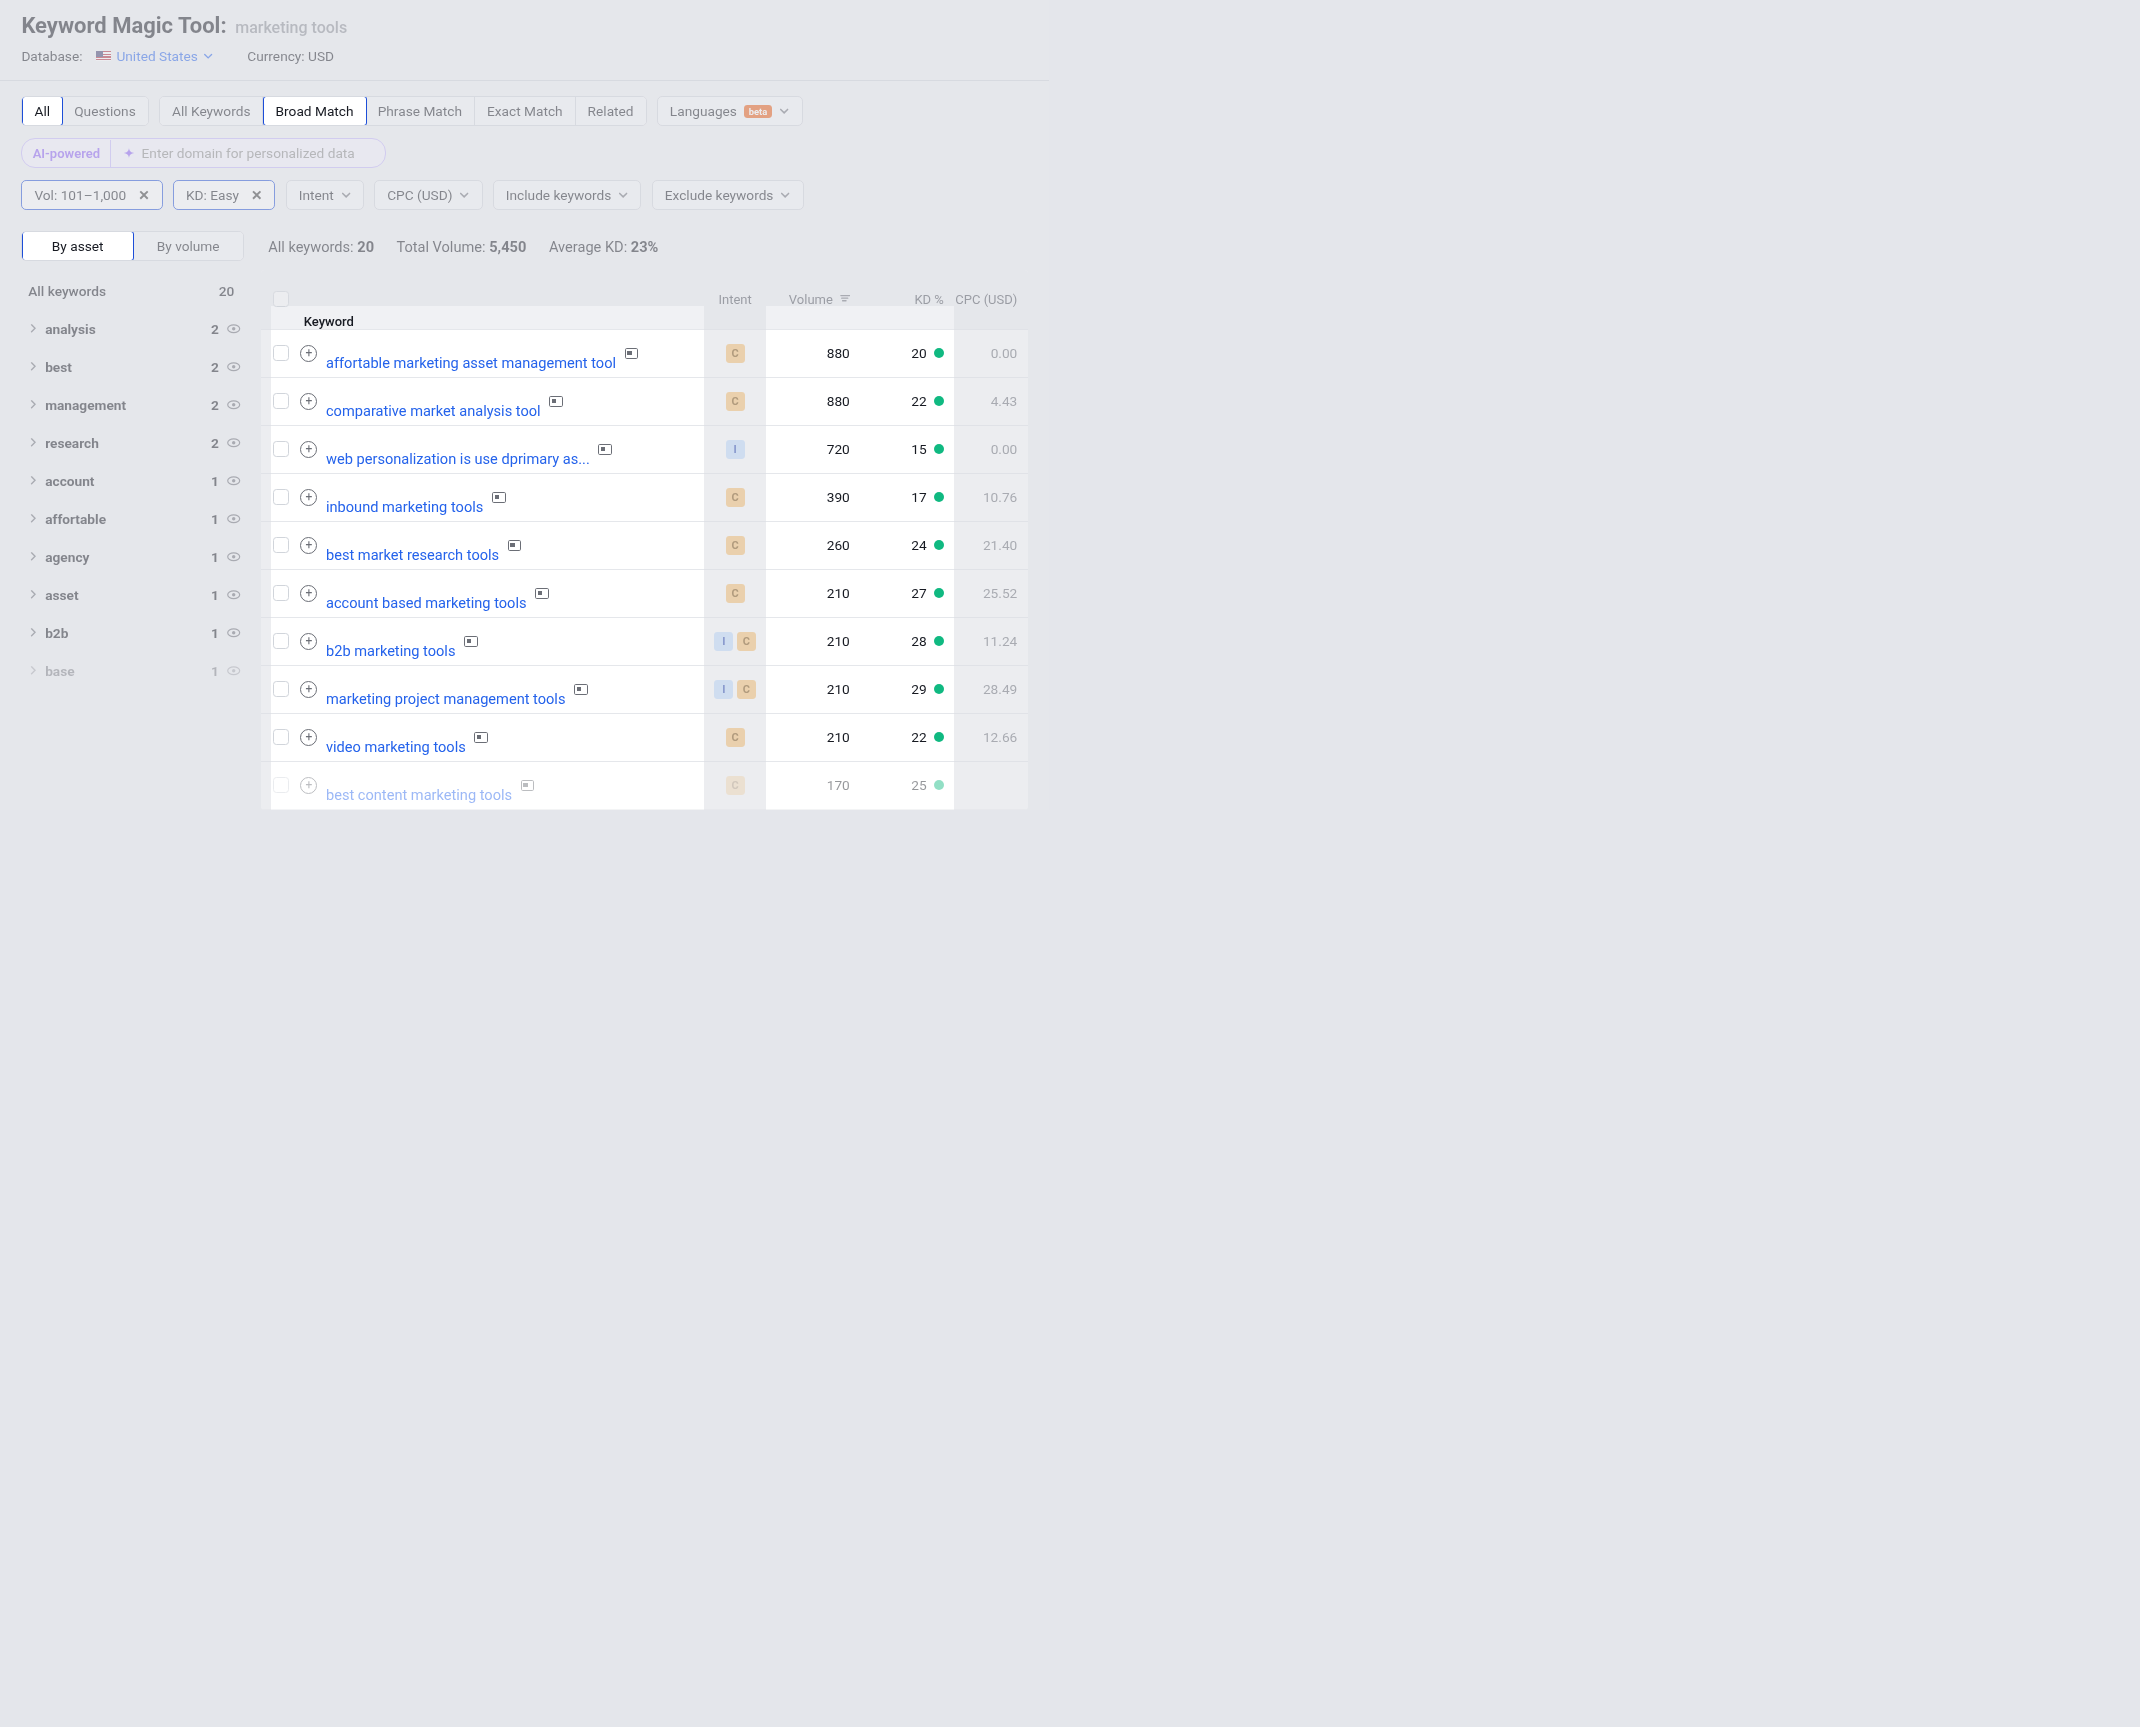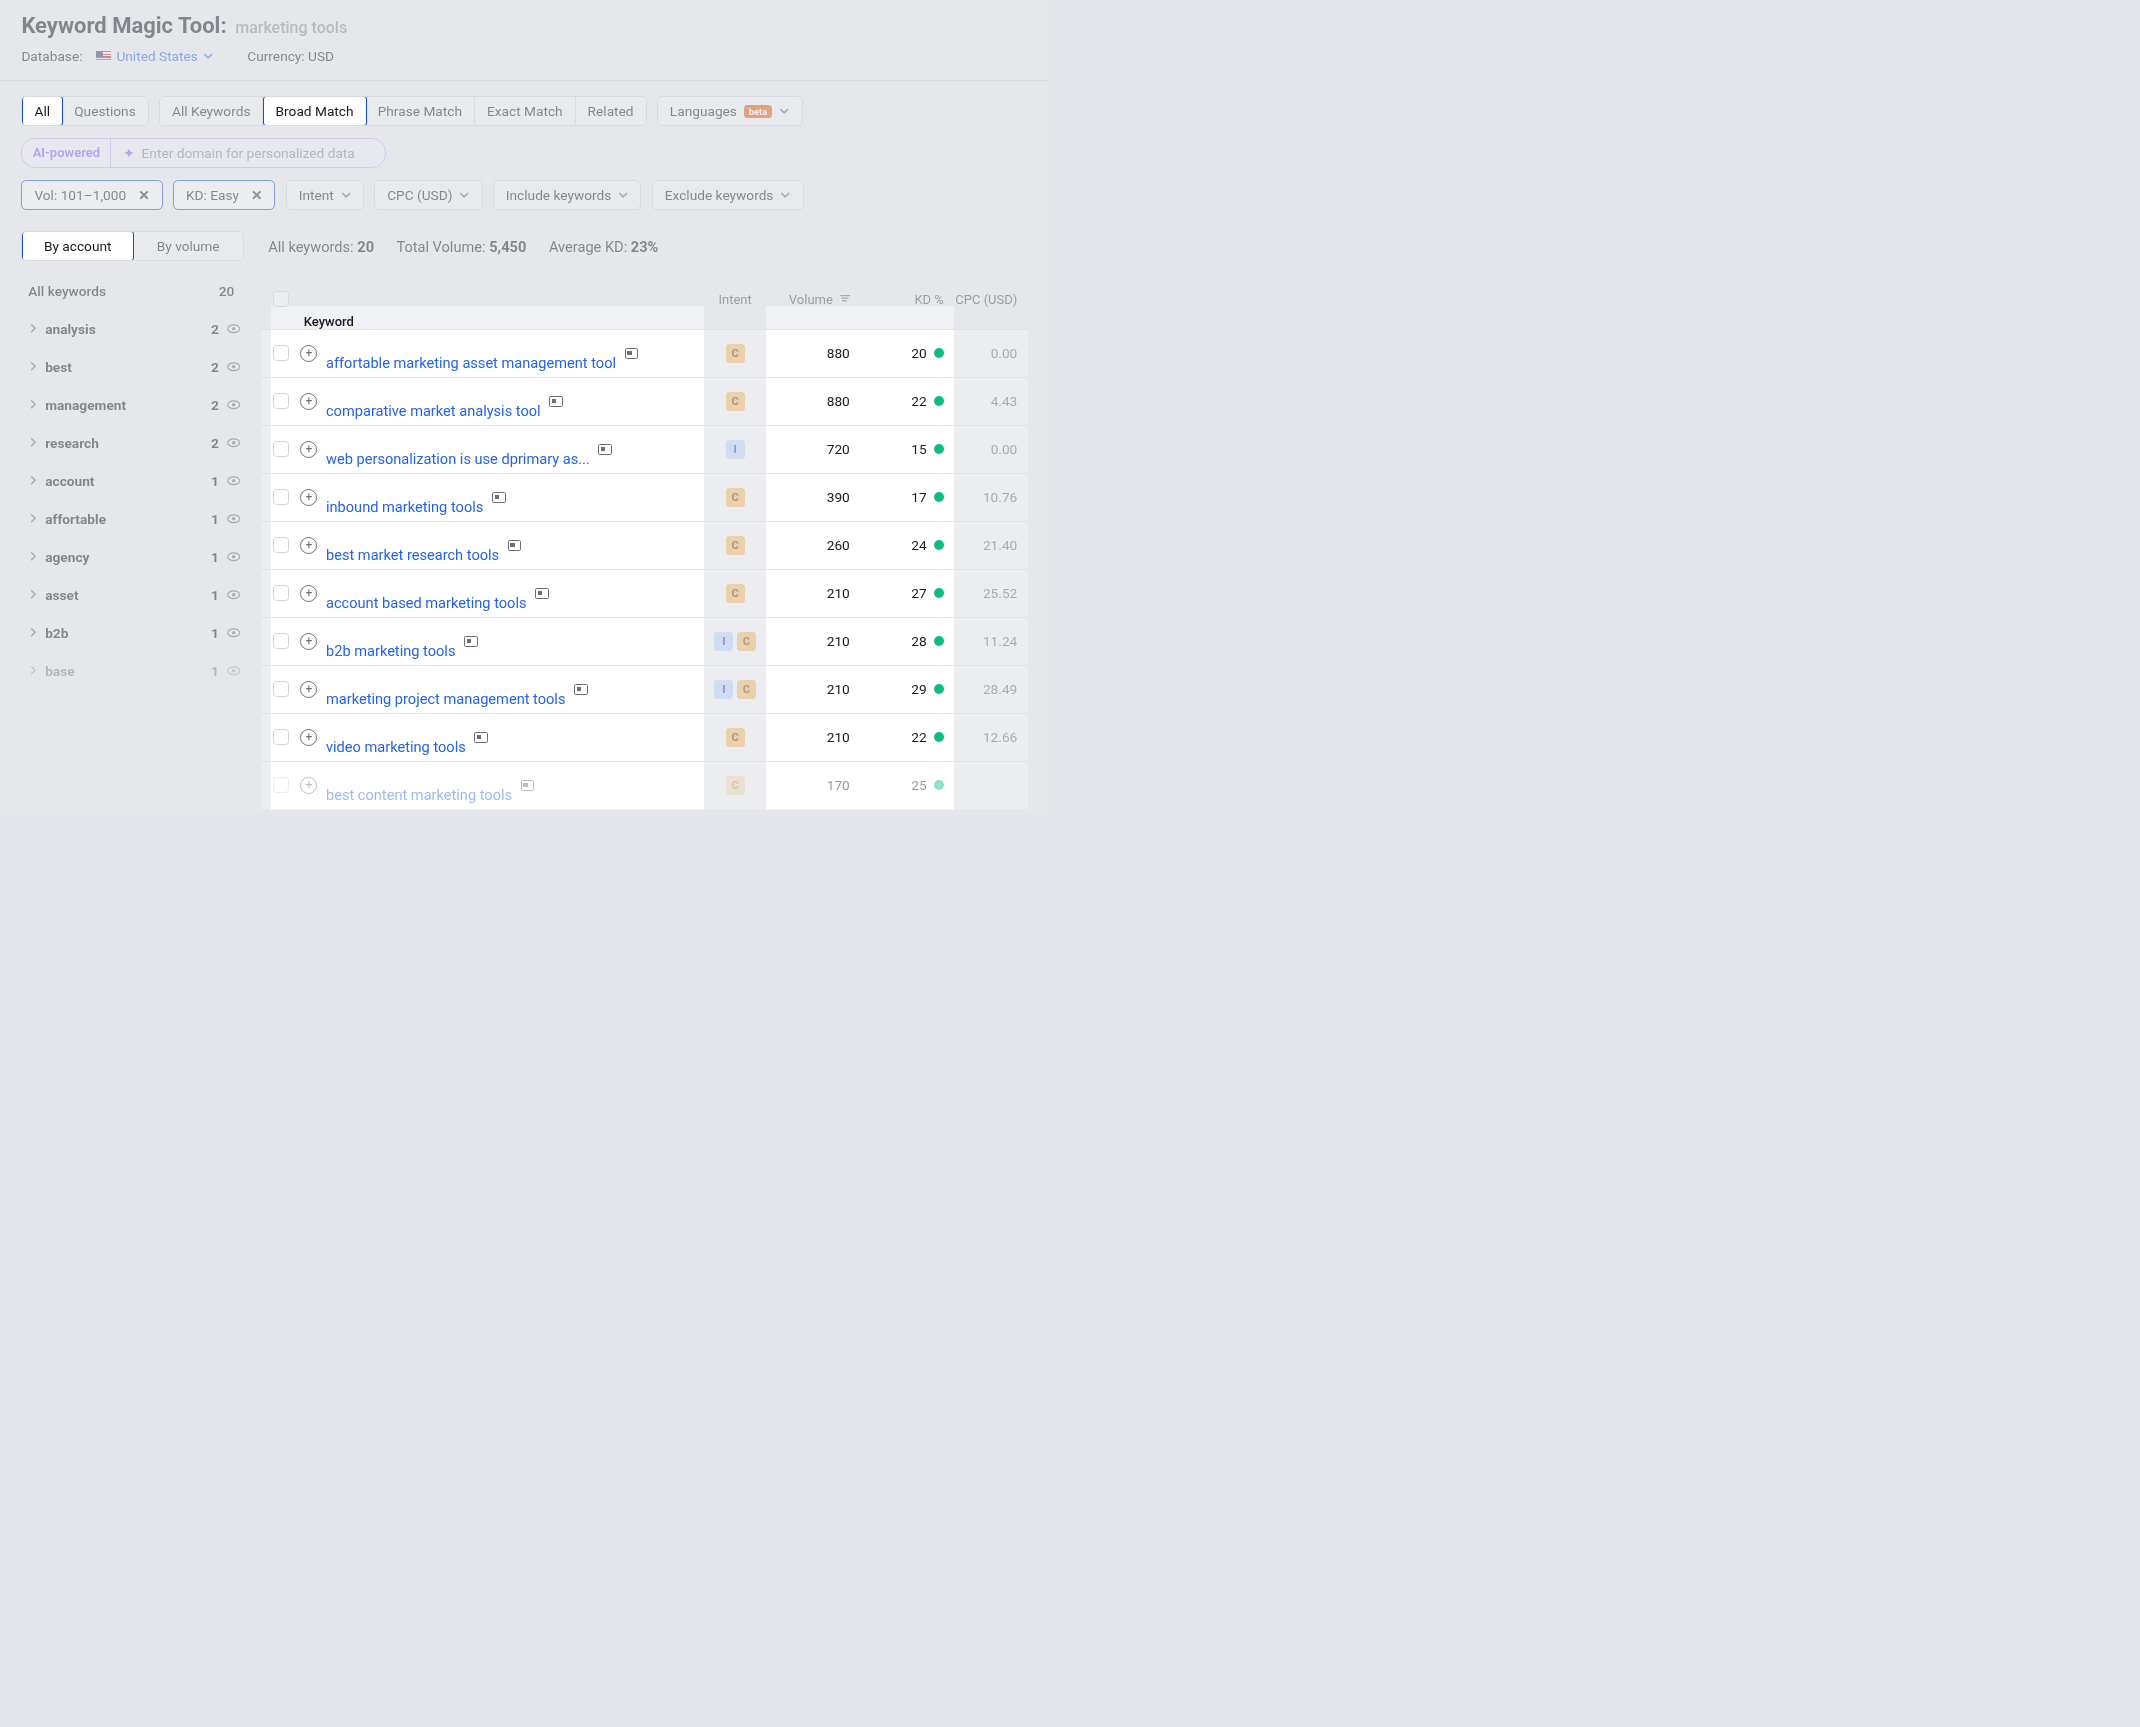--- a/index.html
+++ b/index.html
@@ -143,20 +143,21 @@
   .beta-badge {
     background: var(--badge-beta-bg);
     color: #fff;
     font-size: 9.4px;
     font-weight: 700;
     padding: 0.9px 5.1px;
     border-radius: 3.4px;
   }
   .ai-row {
     display: inline-flex;
+    align-items: center;
     border: 0.9px solid var(--purple-border);
     background: var(--purple-bg);
     border-radius: 14px;
     overflow: hidden;
   }
   .ai-tag {
     padding: 6px 10.3px;
     font-size: 13px;
     color: var(--purple);
     font-weight: 600;
@@ -444,21 +445,21 @@
             <path d="M2 4l4 4 4-4" stroke="currentColor" stroke-width="1.8" fill="none" stroke-linecap="round"></path>
           </svg>
       </div>
     </div>
   </div>
 
   <div class="body">
 
     <div class="side">
       <div class="seg">
-        <div class="seg-btn active">By account</div>
+        <div class="seg-btn active">By asset</div>
         <div class="seg-btn">By volume</div>
       </div>
       <div class="side-list">
         <div class="side-row head">
           <span class="name">All keywords</span>
           <span class="cnt">20</span>
         </div>
         <div id="side-items">
             <div class="side-row">
               <span class="chev-r">

